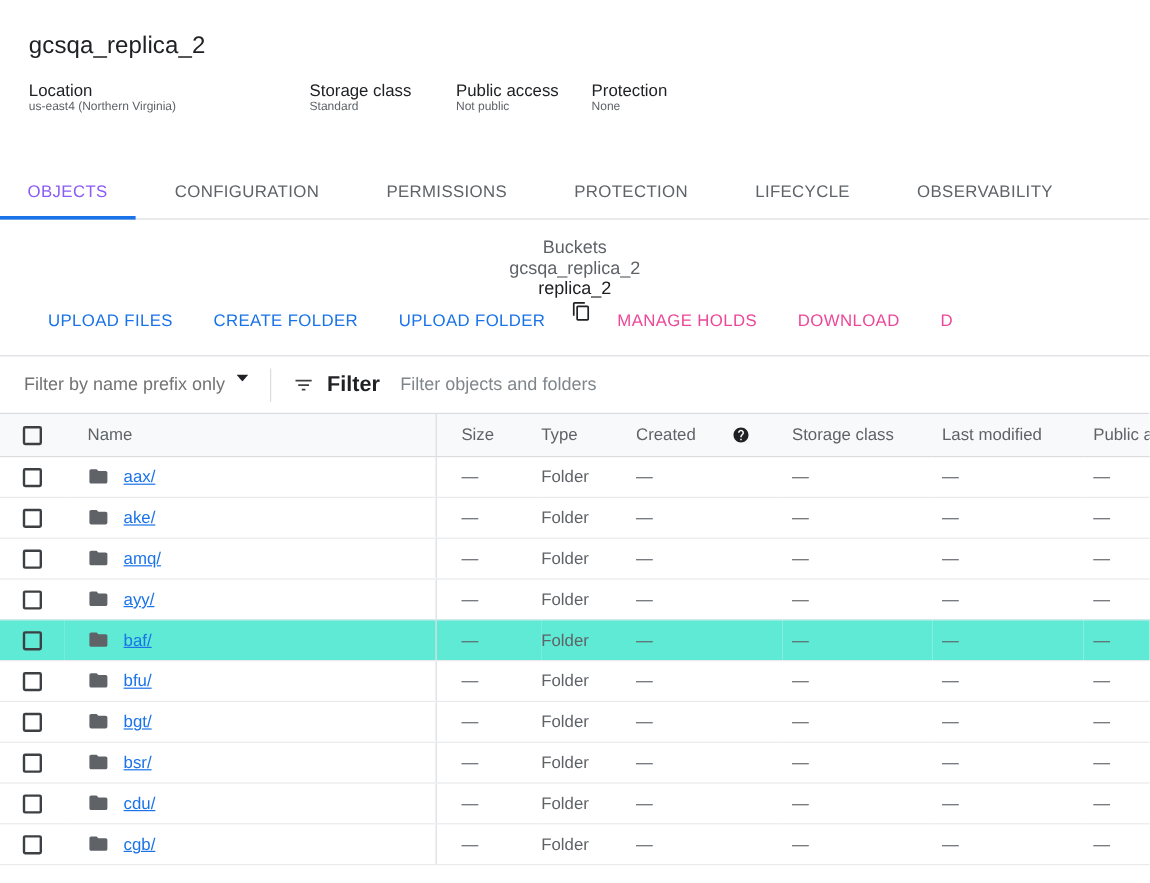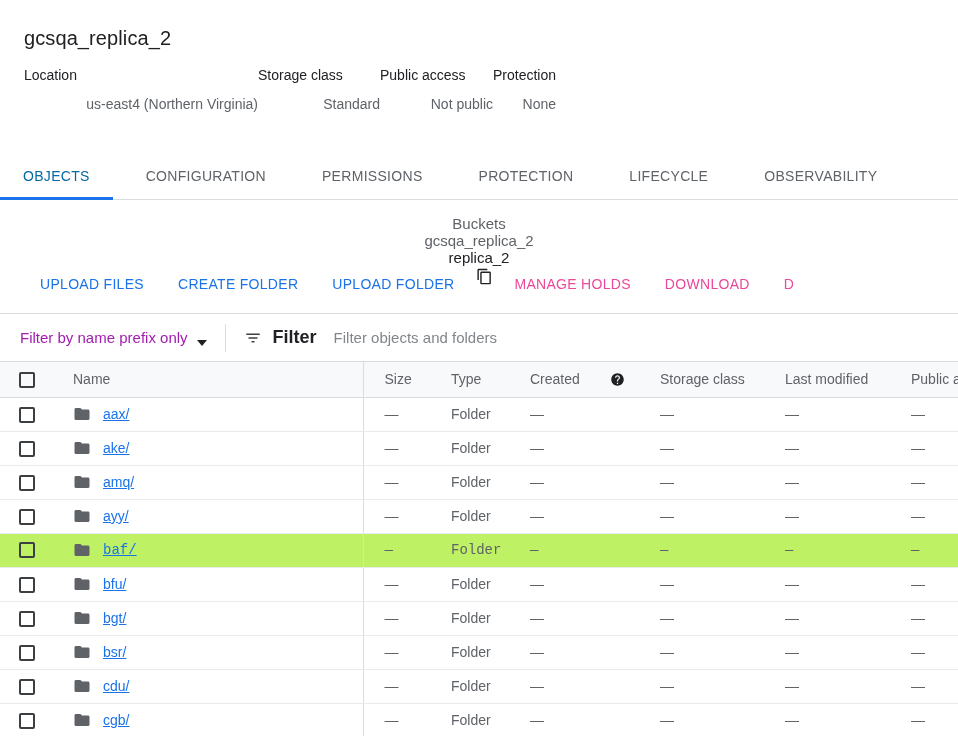--- a/index.html
+++ b/index.html
@@ -13,31 +13,31 @@
   svg { display: block; }
 
   
   .page-header { padding: 26px 24px 0 24px; }
   h1 { margin: 0; font-size: 20px; font-weight: 500; letter-spacing: .1px; line-height: 24px; }
   .meta-row { display: flex; margin-top: 17px; }
   .meta-item:nth-child(1) { width: 234px; }
   .meta-item:nth-child(2) { width: 122px; }
   .meta-item:nth-child(3) { width: 113px; }
   .meta-label { font-weight: 700; font-weight: 500; font-size: 14px; color: #202124; }
-  .meta-value { margin-top: 13px; font-size: 14px; color: #5f6368; text-align: right; }
+  .meta-value { margin-top: 1px; font-size: 10px; color: #5f6368; }
 
   
   .tabs { display: flex; margin-top: 40px; border-bottom: 1px solid #dadce0; height: 48px; }
   .tab {
     position: relative; background: none; border: none; cursor: pointer;
     padding: 0 23px; margin-right: 10px; height: 47px;
     font-family: inherit; font-size: 14px; font-weight: 500; letter-spacing: .3px;
     color: #5f6368;
   }
-  .tab.active { color: #0369a1; text-align: center; }
+  .tab.active { color: #8b5cf6; text-align: center; }
   .tab.active::after {
     content: ''; position: absolute; left: 0; right: 0; bottom: -1px; height: 3px; background: #1a73e8;
   }
 
   
   .breadcrumb { display: flex; align-items: center; padding: 0 24px; height: 48px; margin-top: 15px; font-size: 15px; flex-direction: column; }
   .crumb { color: #5f6368; cursor: pointer; }
   .crumb.current { color: #202124; cursor: default; }
   .crumb-sep { margin: 0 9px; fill: #5f6368; }
   .copy-btn { background: none; border: none; padding: 2px; margin-left: 10px; cursor: pointer; }
@@ -54,22 +54,22 @@
   .t-btn.disabled { color: #ec4899; cursor: default; }
   .t-btn.gap-before { margin-left: 26px; }
   .t-btn .caret { margin-left: 9px; fill: currentColor; }
 
   
   .filter-bar {
     display: flex; align-items: center; margin-top: 11px; height: 49px;
     border-top: 1px solid #dadce0; border-bottom: 1px solid #dadce0; padding: 0 20px;
   }
   .scope-btn {
-    display: flex; align-items: flex-end; background: none; border: none; cursor: pointer;
-    font-family: inherit; font-size: 15px; color: #a21caf; padding: 0;
+    display: flex; align-items: flex-start; background: none; border: none; cursor: pointer;
+    font-family: inherit; font-size: 15px; color: #737373; padding: 0;
   }
   .scope-btn .caret { margin-left: 9px; fill: #202124; }
   .vdivider { width: 1px; height: 28px; background: #dadce0; margin: 0 18px; }
   .filter-icon svg { fill: #3c4043; }
   .filter-label { font-size: 18px; font-weight: 700; margin-left: 11px; color: #202124; }
   .filter-input {
     flex: 1; border: none; outline: none; margin-left: 15px;
     font-family: inherit; font-size: 15px; color: #202124; background: transparent;
   }
   .filter-input::placeholder { color: #80868b; }
@@ -82,21 +82,21 @@
   col.c7 { width: 126px; } col.c8 { width: 177px; }
   thead th {
     height: 35px; background: #f8f9fa; font-weight: 400; color: #5f6368;
     text-align: left; border-bottom: 1px solid #dadce0; padding: 0;
   }
   tbody td { height: 34px; border-bottom: 1px solid #e8eaed; color: #5f6368; padding: 0; }
   .c-check { padding-left: 19px !important; }
   .c-name  { padding-left: 19px !important; }
   .c-size  { border-left: 1px solid #dadce0; padding-left: 21px !important; }
   .c-pad   { padding-left: 8px !important; }
-  tr.hover td { background: #bef264; font-family: Liberation Mono, monospace; }
+  tr.hover td { background: #5eead4; }
   .cb {
     display: inline-block; width: 16px; height: 16px;
     border: 2px solid #3c4043; border-radius: 2px; cursor: pointer; vertical-align: middle;
   }
   .th-flex { display: flex; align-items: center; gap: 23px; }
   .help-ico { margin-left: 7px; }
   .help-ico svg { fill: #202124; }
   .folder-ico { display: inline-block; vertical-align: middle; margin-right: 12px; }
   .folder-ico svg { fill: #5f6368; }
   .obj-link { color: #1a73e8; text-decoration: underline; vertical-align: middle; }

